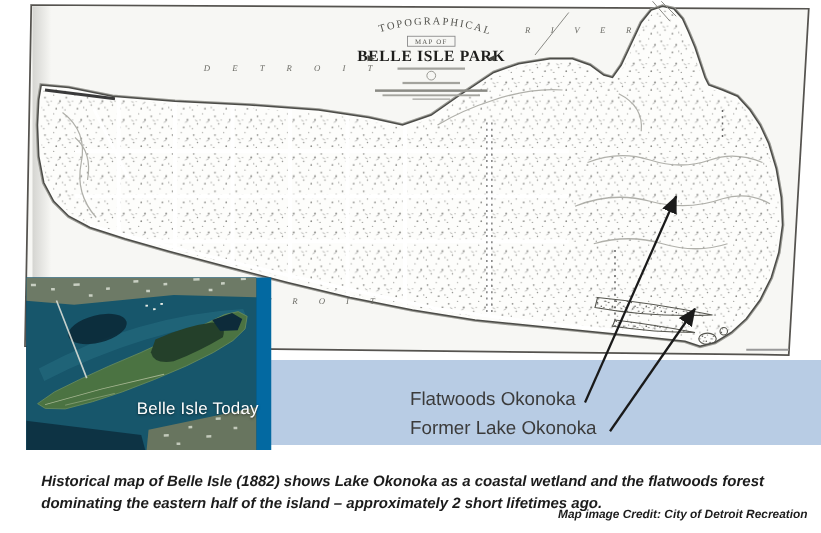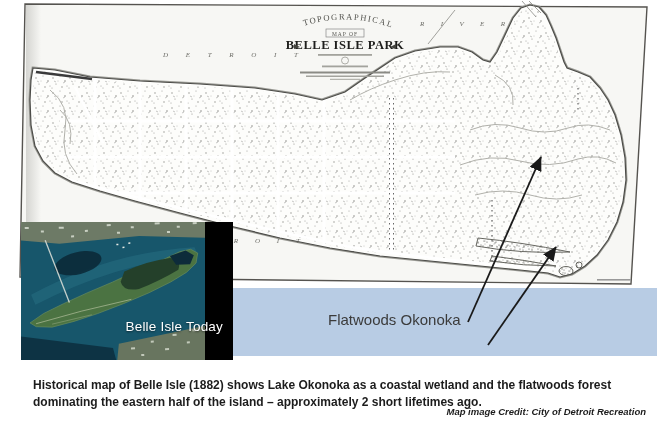--- a/index.html
+++ b/index.html
@@ -1,31 +1,31 @@
 <!DOCTYPE html>
 <html><head>
 <meta charset="utf-8">
 <style>
   html,body{margin:0;padding:0;background:#fff;}
   #slide{position:relative;width:657px;height:426px;background:#ffffff;overflow:hidden;
          font-family:"Liberation Sans",sans-serif;}
   #map-svg{position:absolute;left:0;top:0;z-index:1;}
   #blue-band{position:absolute;left:207px;top:288px;width:450px;height:68px;
              background:#b8cce4;z-index:2;}
-  #inset{position:absolute;left:21px;top:222px;width:212px;height:138px;background:#000000;
+  #inset{position:absolute;left:21px;top:222px;width:196px;height:138px;background:#0369a1;
          overflow:hidden;z-index:3;}
   #inset svg{position:absolute;left:0;top:0;}
   #inset-label{position:absolute;right:10px;bottom:26px;color:#ffffff;font-size:13.5px;
                letter-spacing:.2px;text-shadow:0 1px 2px rgba(0,0,0,.55);z-index:4;white-space:nowrap;}
   #overlay-svg{position:absolute;left:0;top:0;z-index:4;pointer-events:none;}
   .ann-label{position:absolute;color:#3b3b3b;font-size:15px;z-index:5;white-space:nowrap;}
   #flatwoods-label{left:328px;top:311px;}
   #okonoka-label{left:328px;top:334px;}
   #caption{position:absolute;left:33px;top:377px;width:600px;z-index:5;
-           font-weight:bold;font-size:12px;line-height:16.5px;color:#1c1c1c;}
+           font-style:italic;font-weight:bold;font-size:12px;line-height:16.5px;color:#1c1c1c;}
   #credit{position:absolute;right:11px;top:406px;z-index:5;
           font-style:italic;font-weight:bold;font-size:9.5px;color:#1c1c1c;white-space:nowrap;text-align:center;}
   .map-serif{font-family:"Liberation Serif",serif;}
 </style>
 </head>
 <body>
 
 <div id="slide">
 
   <svg id="map-svg" width="657" height="290" viewBox="0 0 657 290">
@@ -229,17 +229,18 @@
     <line x1="468" y1="322" x2="541" y2="157" stroke="#1a1a1a" stroke-width="1.8" marker-end="url(#ah2)"></line>
     <line x1="488" y1="345" x2="556" y2="247" stroke="#1a1a1a" stroke-width="1.8" marker-end="url(#ah2)"></line>
     <defs>
       <marker id="ah2" markerWidth="9" markerHeight="7" refX="7.5" refY="3.5" orient="auto">
         <path d="M0,0 L8,3.5 L0,7 Z" fill="#1a1a1a"></path>
       </marker>
     </defs>
   </svg>
 
   <div class="ann-label" id="flatwoods-label">Flatwoods Okonoka</div>
+  <div class="ann-label" id="okonoka-label">Former Lake Okonoka</div>
 
   <div id="caption">Historical map of Belle Isle (1882) shows Lake Okonoka as a coastal wetland and the flatwoods forest dominating the eastern half of the island – approximately 2 short lifetimes ago.</div>
   <div id="credit">Map image Credit: City of Detroit Recreation</div>
 
 </div>
 
 </body></html>

